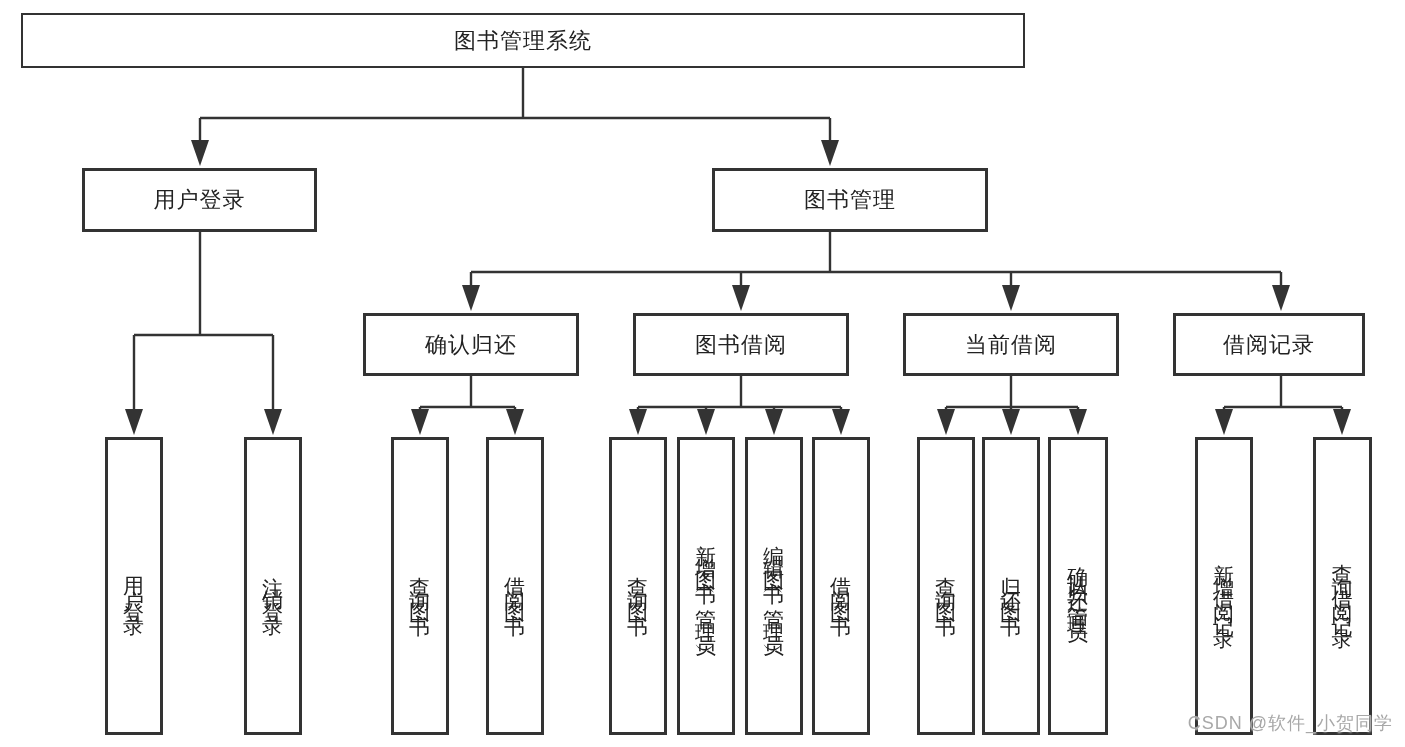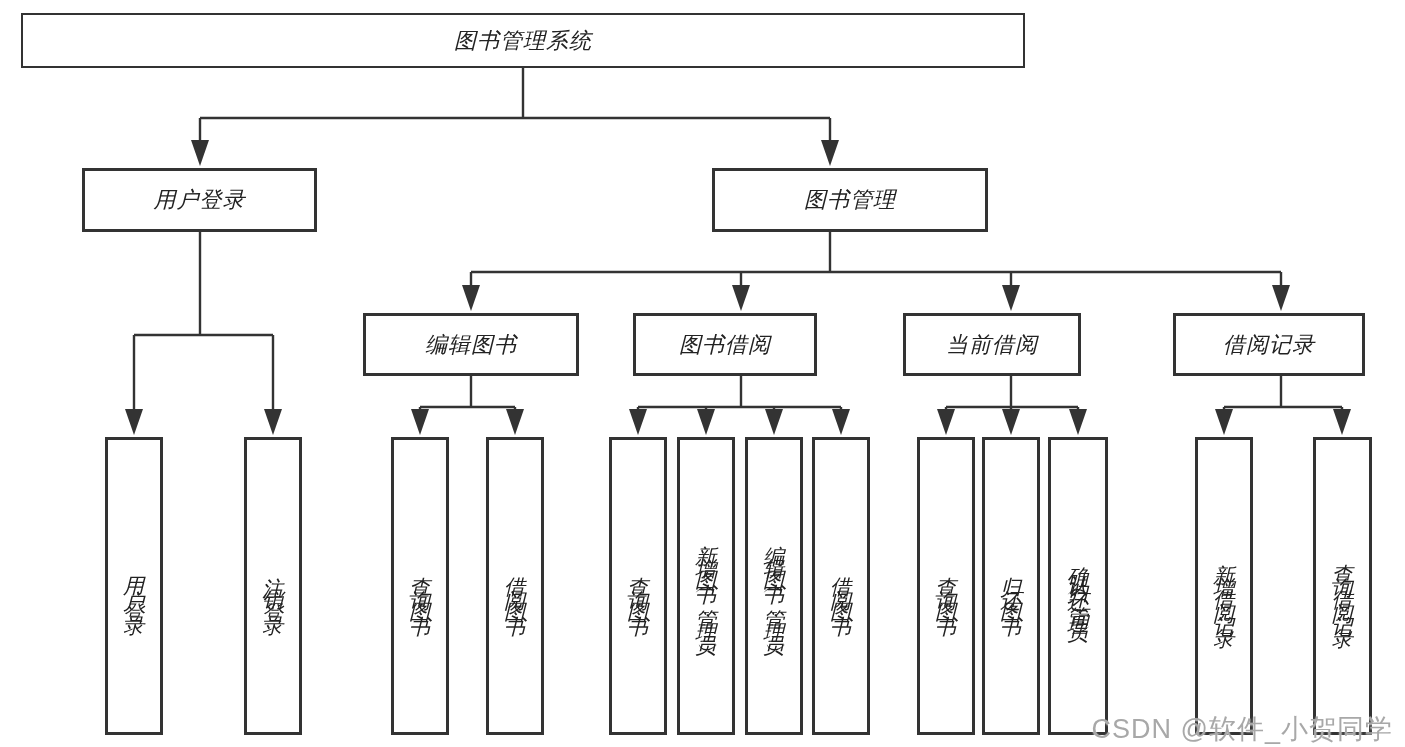--- a/index.html
+++ b/index.html
@@ -1,27 +1,27 @@
 <!DOCTYPE html>
 <html><head>
 <meta charset="utf-8">
 <title>图书管理系统</title>
 <style>
   html,body{margin:0;padding:0;background:#ffffff;}
   body{width:1405px;height:747px;font-family:"Liberation Sans",sans-serif;}
   .stage{position:relative;width:1405px;height:747px;background:#fff;overflow:hidden;}
   svg.wires{position:absolute;left:0;top:0;width:1405px;height:747px;z-index:0;}
   .box{position:absolute;background:#ffffff;border:3px solid #333333;box-sizing:border-box;
-       display:flex;align-items:center;justify-content:center;color:#222222;z-index:1;font-style:italic;}
+       display:flex;align-items:center;justify-content:center;color:#222222;z-index:1;}
   .root{border-width:2px;}
   .hlabel span{font-size:22px;letter-spacing:1px;white-space:nowrap;}
   .leaf span.vtext{writing-mode:vertical-rl;text-orientation:mixed;font-size:21px;
        letter-spacing:13px;line-height:1;}
   .leaf span.vtext.tight{letter-spacing:8px;}
-  .watermark{position:absolute;top:711px;right:12px;z-index:5;font-size:27px;
+  .watermark{position:absolute;top:711px;right:12px;z-index:5;font-size:18px;
        color:#a8a8a8;letter-spacing:1px;white-space:nowrap;
        text-shadow:0 1px 2px rgba(255,255,255,0.9);}
 </style>
 </head>
 <body>
 
 <div class="stage">
 
   <svg class="wires" viewBox="0 0 1405 747" fill="none" stroke="#333333" stroke-width="2.4">
 
@@ -67,26 +67,26 @@
   </div>
 
   <div class="box hlabel" style="left:82px;top:168px;width:235px;height:64px">
     <span>用户登录</span>
   </div>
   <div class="box hlabel" style="left:712px;top:168px;width:276px;height:64px">
     <span>图书管理</span>
   </div>
 
   <div class="box hlabel" style="left:363px;top:313px;width:216px;height:63px">
-    <span>编辑图书</span>
+    <span>确认归还</span>
   </div>
-  <div class="box hlabel" style="left:633px;top:313px;width:184px;height:63px">
+  <div class="box hlabel" style="left:633px;top:313px;width:216px;height:63px">
     <span>图书借阅</span>
   </div>
-  <div class="box hlabel" style="left:903px;top:313px;width:178px;height:63px">
+  <div class="box hlabel" style="left:903px;top:313px;width:216px;height:63px">
     <span>当前借阅</span>
   </div>
   <div class="box hlabel" style="left:1173px;top:313px;width:192px;height:63px">
     <span>借阅记录</span>
   </div>
 
   <div class="box leaf" style="left:105px;top:437px;width:58px;height:298px">
     <span class="vtext">用户登录</span>
   </div>
   <div class="box leaf" style="left:244px;top:437px;width:58px;height:298px">

